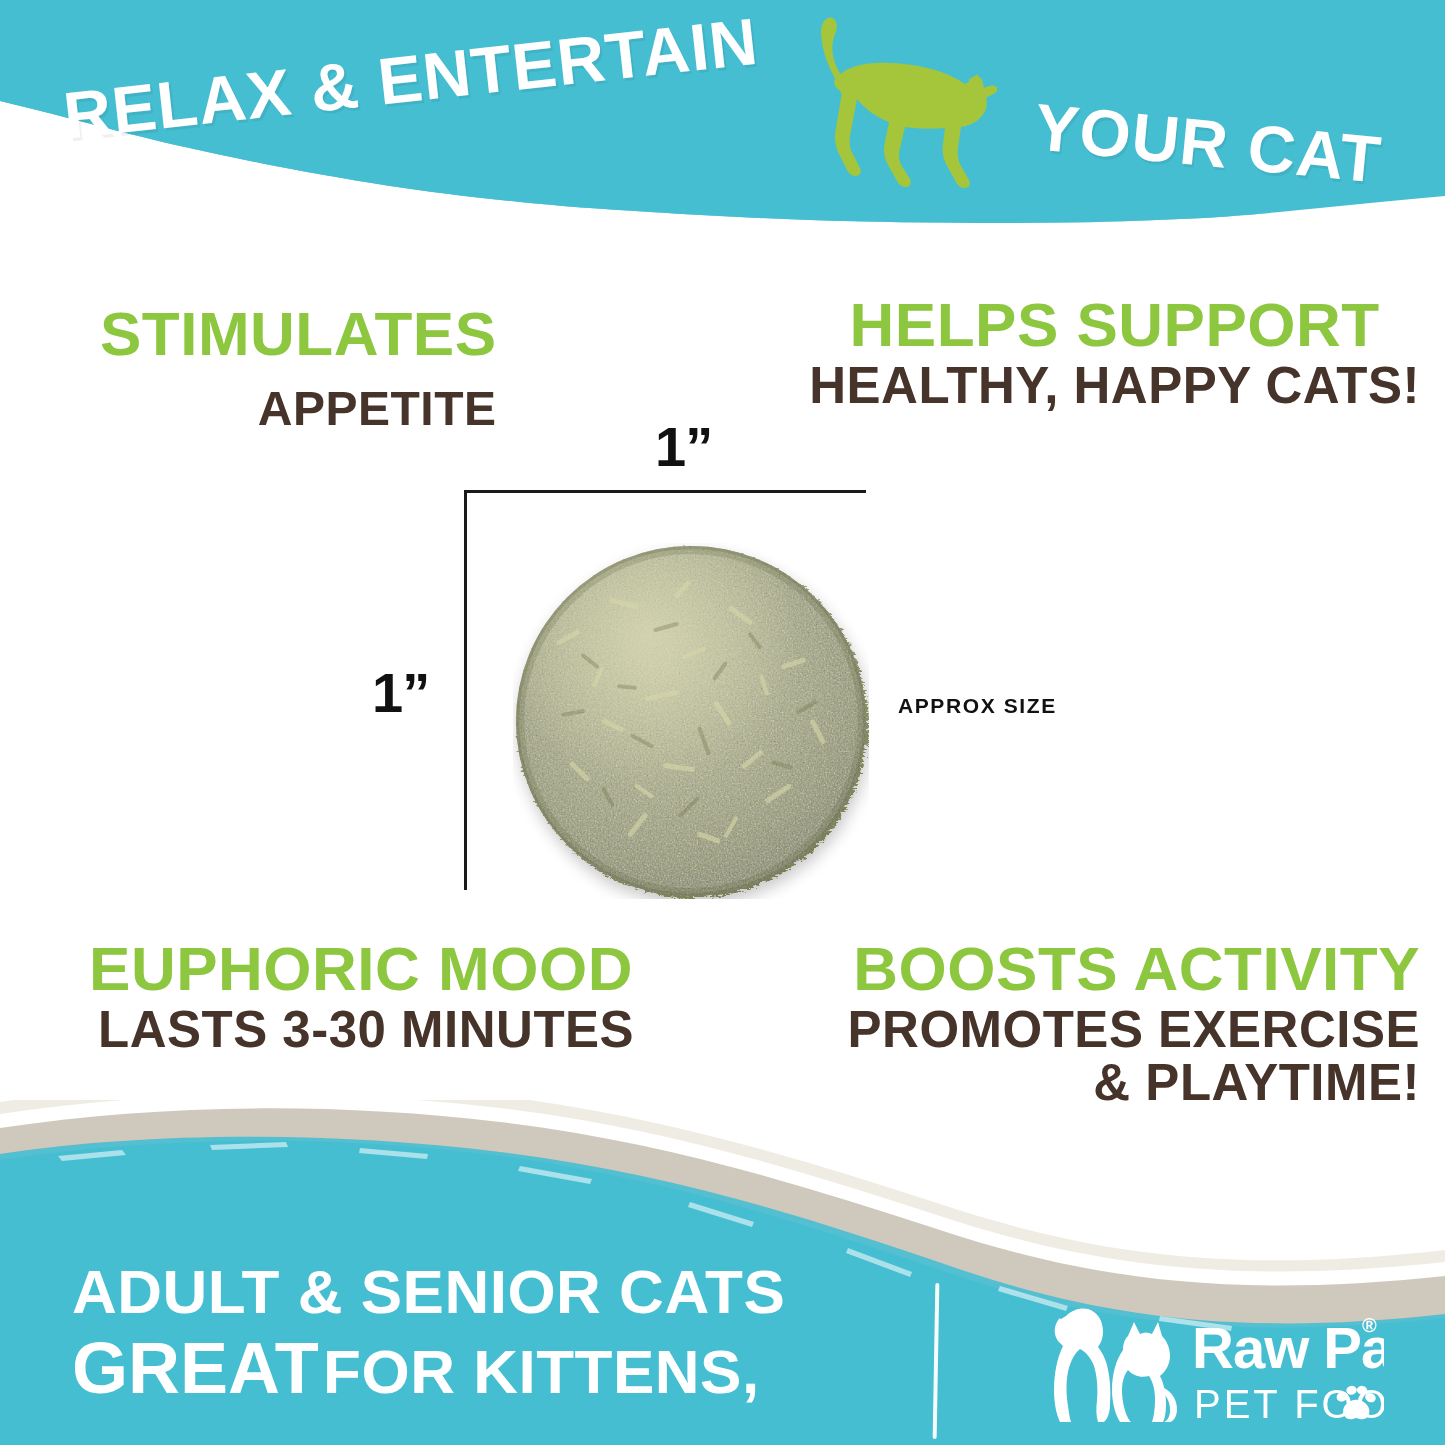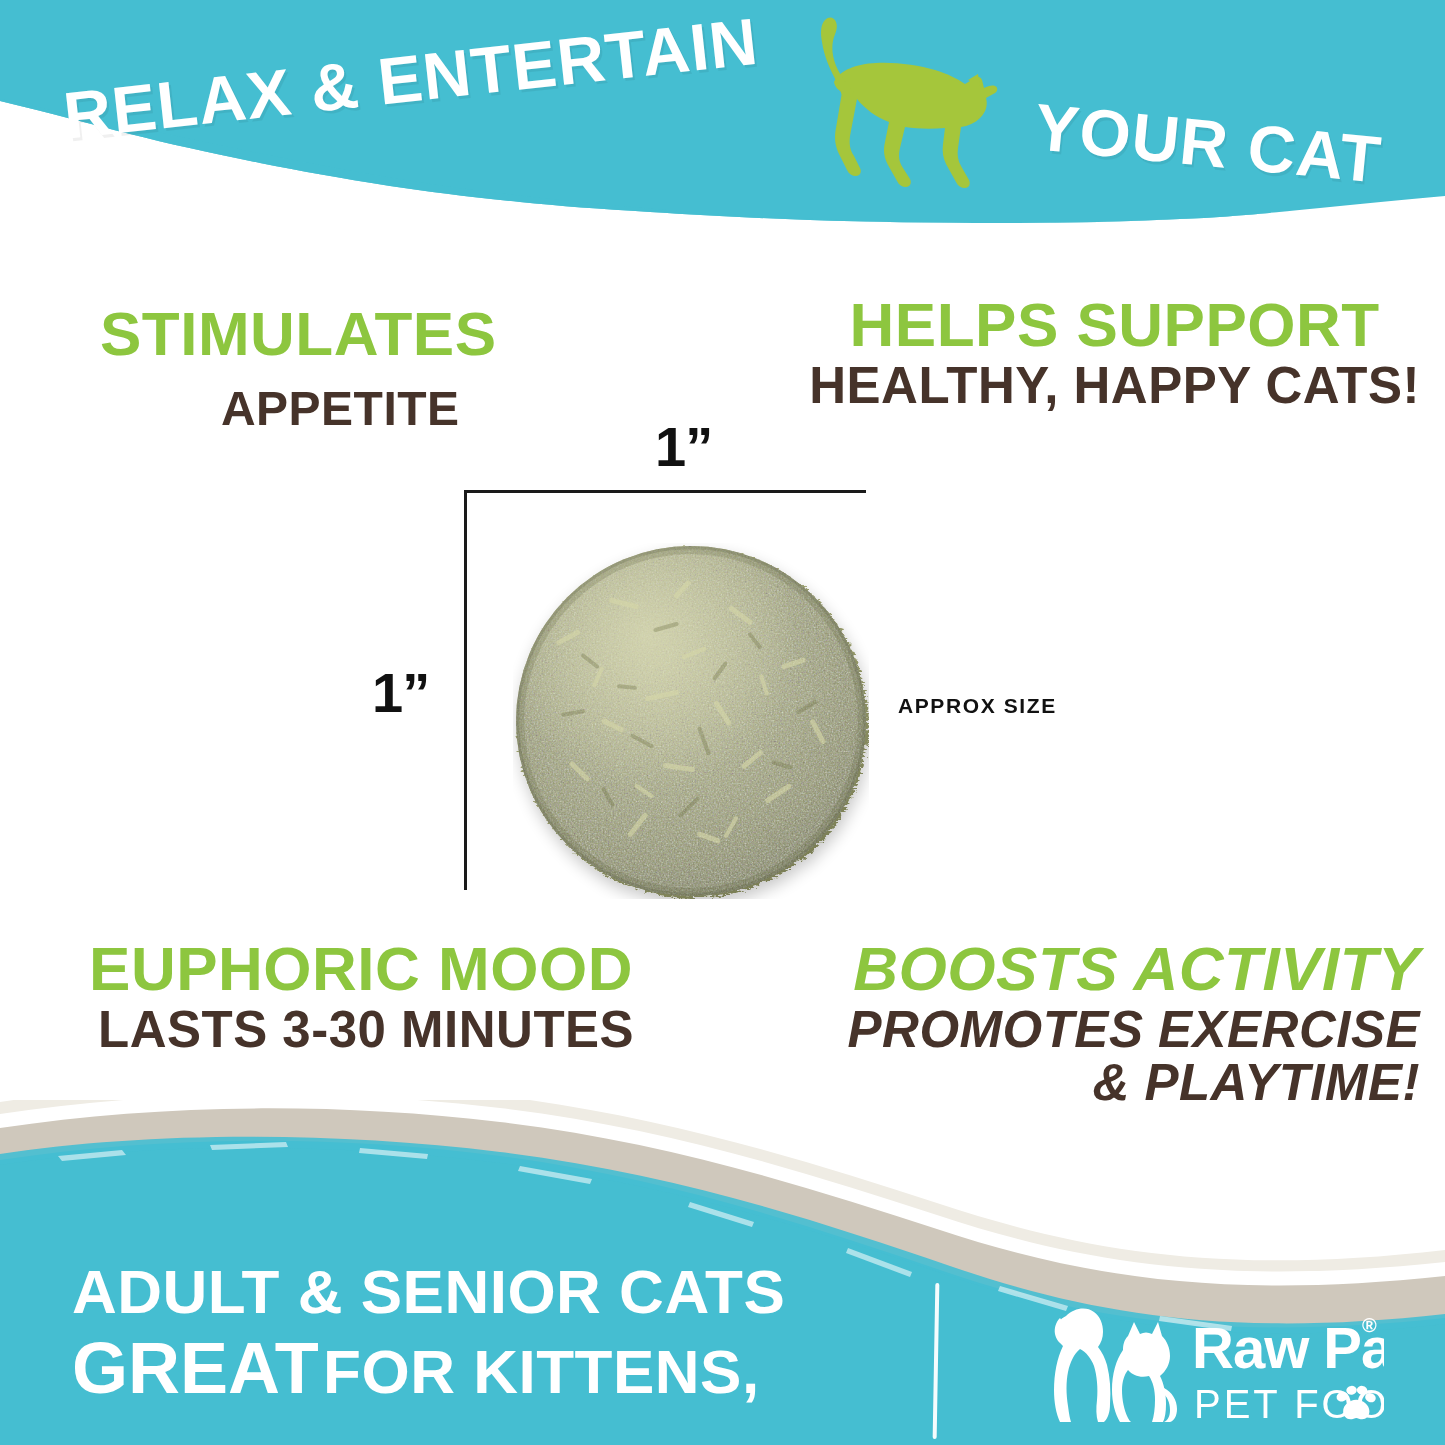--- a/index.html
+++ b/index.html
@@ -58,33 +58,33 @@
     line-height:0.94;
     white-space:nowrap;
   }
   .feat-brown {
     color:#46332A;
     font-weight:700;
     line-height:1.0;
     white-space:nowrap;
   }
 
-  #feat-tl { left:100px; top:305px; text-align:center; }
+  #feat-tl { left:100px; top:305px; text-align:right; }
   #feat-tl .feat-green { font-size:62px; letter-spacing:0.5px; }
   #feat-tl .feat-brown { font-size:48px; letter-spacing:0.5px; margin-left:84px; margin-top:22px; }
 
   #feat-tr { left:1420px; top:296px; text-align:center; transform:translateX(-100%); }
   #feat-tr .feat-green { font-size:62px; letter-spacing:0.5px; }
   #feat-tr .feat-brown { font-size:51px; letter-spacing:0.5px; margin-top:6px; }
 
   #feat-bl { left:88px; top:940px; text-align:center; }
   #feat-bl .feat-green { font-size:62px; letter-spacing:0.5px; }
   #feat-bl .feat-brown { font-size:51px; letter-spacing:0.5px; margin-top:6px; margin-left:10px; }
 
-  #feat-br { left:1420px; top:940px; text-align:right; transform:translateX(-100%);font-style:italic; }
+  #feat-br { left:1420px; top:940px; text-align:right; transform:translateX(-100%); }
   #feat-br .feat-green { font-size:62px; letter-spacing:0.5px; }
   #feat-br .feat-brown { font-size:51px; letter-spacing:0.5px; margin-top:6px; }
   #feat-br .feat-brown.l2 { margin-top:2px; }
 
   
   .dim-line { position:absolute; background:#1a1a1a; }
   #dim-top { left:464px; top:490px; width:402px; height:3px; }
   #dim-left { left:464px; top:490px; width:3px; height:400px; }
 
   .dim-label {

